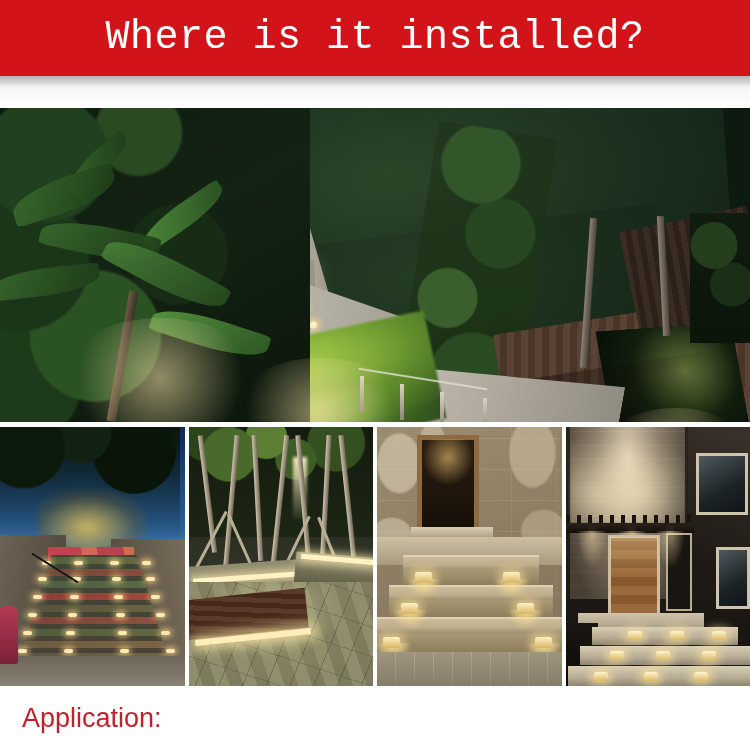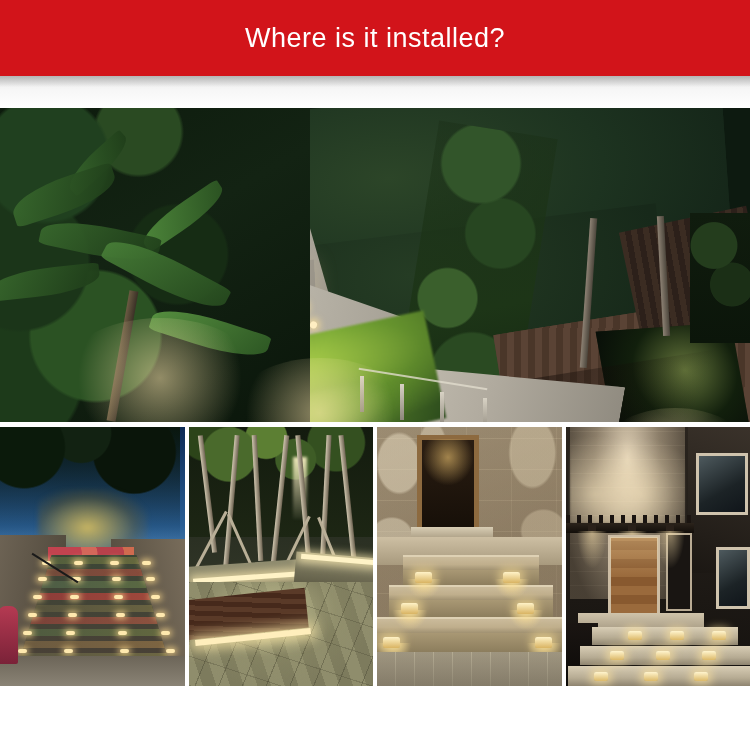--- a/index.html
+++ b/index.html
@@ -13,26 +13,26 @@
   #page { position:relative; width:750px; height:750px; background:#fff; }
 
   
   .banner {
     position:absolute; left:0; top:0; width:750px; height:76px;
     background:#d2141a;
     display:flex; align-items:center; justify-content:center;
   }
   .banner-title {
     color:#ffffff;
-    font-size:27px;
+    font-size:40px;
     font-weight:400;
     letter-spacing:.5px;
     line-height:1;
     white-space:nowrap;
-    font-family:Liberation Sans, sans-serif;
+    font-family:Liberation Mono, monospace;
   }
   .banner-shadow {
     position:absolute; left:0; top:76px; width:750px; height:11px;
     background:linear-gradient(to bottom, rgba(120,120,120,.45), rgba(160,160,160,0));
   }
   .banner-gap {
     position:absolute; left:0; top:76px; width:750px; height:32px;
     background:#f3f3f3;
   }
   .banner-gap-inner{
@@ -721,16 +721,17 @@
         <div class="lt" style="left:136px; top:24px"></div>
         <div class="lt" style="left:28px;  top:45px"></div>
         <div class="lt" style="left:78px;  top:45px"></div>
         <div class="lt" style="left:128px; top:45px"></div>
       </div>
     </div>
   </div>
 
   <div class="footer">
     <div class="footer-line">
+      <span class="footer-label">Application:</span>
     </div>
   </div>
 
 </div>
 
 </body></html>

